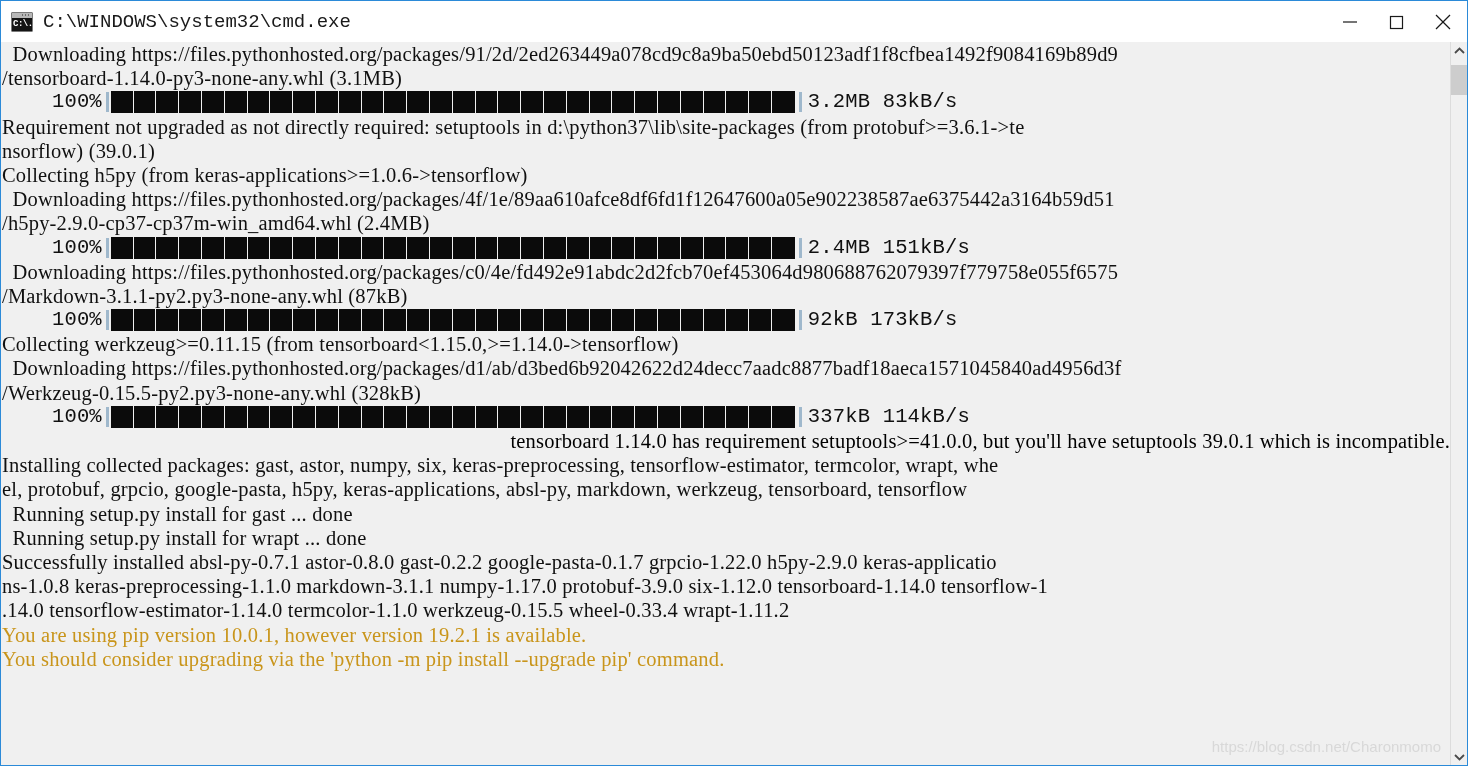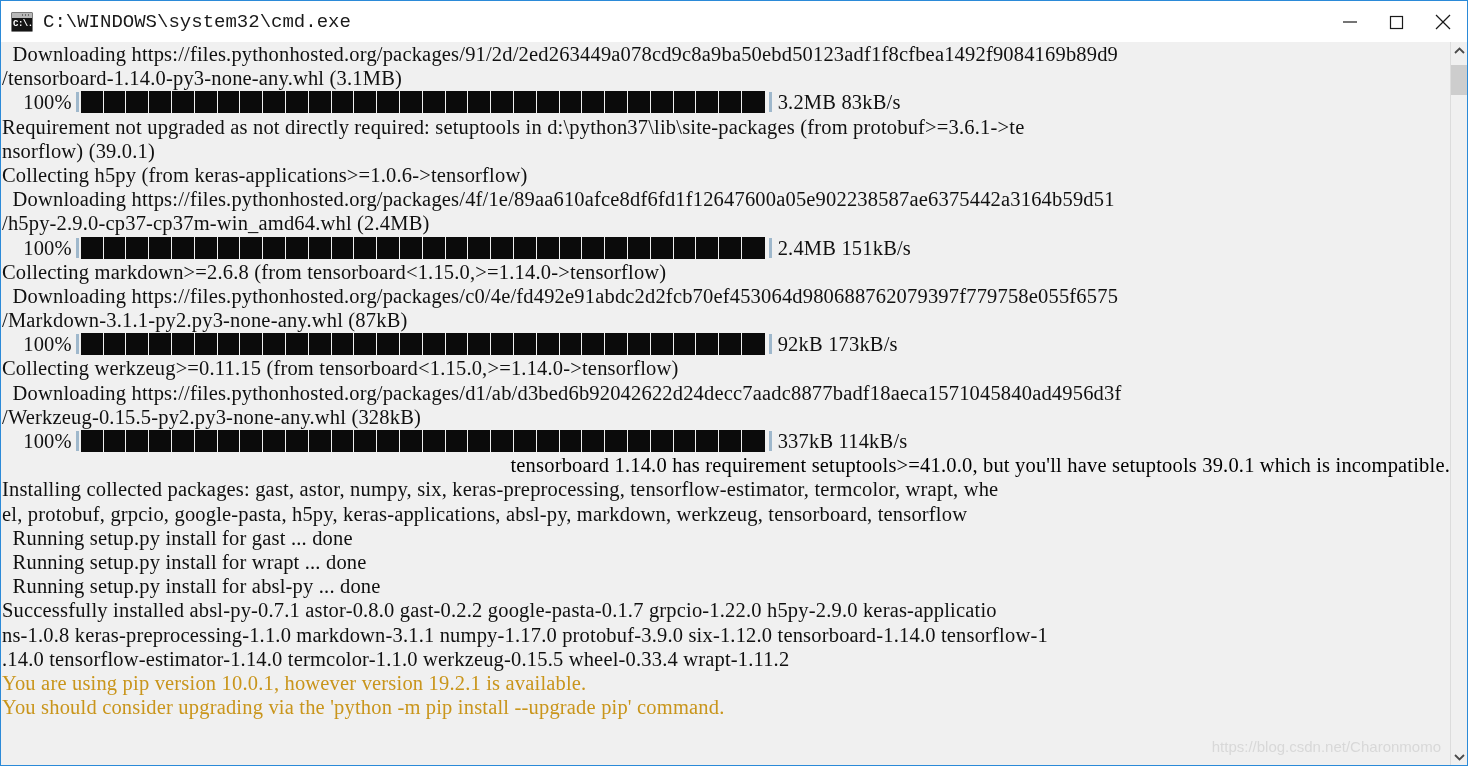--- a/index.html
+++ b/index.html
@@ -130,21 +130,21 @@
     overflow: hidden;
   }
   .line.err   { color: #000000; text-align: right; }
   .line.warn  { color: #c9951b; }
 
   .bar-line {
     display: flex;
     align-items: center;
     white-space: pre;
     height: 24.2px;
-    font-family: Liberation Serif, serif;
+    font-family: Liberation Mono, monospace;
     font-size: 20.5px;
     line-height: 24.2px;
     color: #101010;
     letter-spacing: 0.18px;
   }
   .bar-pct { display: inline-block; }
   .bar-pipe {
     display: inline-block;
     width: 3px;
     height: 20px;
@@ -252,34 +252,32 @@
     <div class="console" id="console">
         <div class="line">  Downloading https://files.pythonhosted.org/packages/91/2d/2ed263449a078cd9c8a9ba50ebd50123adf1f8cfbea1492f9084169b89d9</div>
         <div class="line">/tensorboard-1.14.0-py3-none-any.whl (3.1MB)</div>
         <div class="bar-line"><span class="bar-pct">    100%</span><span class="bar-pipe"></span><span class="bar-blocks"><i></i><i></i><i></i><i></i><i></i><i></i><i></i><i></i><i></i><i></i><i></i><i></i><i></i><i></i><i></i><i></i><i></i><i></i><i></i><i></i><i></i><i></i><i></i><i></i><i></i><i></i><i></i><i></i><i></i><i></i></span><span class="bar-endpipe"></span><span class="bar-stats">3.2MB 83kB/s</span></div>
         <div class="line">Requirement not upgraded as not directly required: setuptools in d:\python37\lib\site-packages (from protobuf&gt;=3.6.1-&gt;te</div>
         <div class="line">nsorflow) (39.0.1)</div>
         <div class="line">Collecting h5py (from keras-applications&gt;=1.0.6-&gt;tensorflow)</div>
         <div class="line">  Downloading https://files.pythonhosted.org/packages/4f/1e/89aa610afce8df6fd1f12647600a05e902238587ae6375442a3164b59d51</div>
         <div class="line">/h5py-2.9.0-cp37-cp37m-win_amd64.whl (2.4MB)</div>
         <div class="bar-line"><span class="bar-pct">    100%</span><span class="bar-pipe"></span><span class="bar-blocks"><i></i><i></i><i></i><i></i><i></i><i></i><i></i><i></i><i></i><i></i><i></i><i></i><i></i><i></i><i></i><i></i><i></i><i></i><i></i><i></i><i></i><i></i><i></i><i></i><i></i><i></i><i></i><i></i><i></i><i></i></span><span class="bar-endpipe"></span><span class="bar-stats">2.4MB 151kB/s</span></div>
-        <div class="line">Collecting markdown&gt;=2.6.8 (from tensorboard&lt;1.15.0,&gt;=1.14.0-&gt;tensorflow)</div>
         <div class="line">  Downloading https://files.pythonhosted.org/packages/c0/4e/fd492e91abdc2d2fcb70ef453064d980688762079397f779758e055f6575</div>
         <div class="line">/Markdown-3.1.1-py2.py3-none-any.whl (87kB)</div>
         <div class="bar-line"><span class="bar-pct">    100%</span><span class="bar-pipe"></span><span class="bar-blocks"><i></i><i></i><i></i><i></i><i></i><i></i><i></i><i></i><i></i><i></i><i></i><i></i><i></i><i></i><i></i><i></i><i></i><i></i><i></i><i></i><i></i><i></i><i></i><i></i><i></i><i></i><i></i><i></i><i></i><i></i></span><span class="bar-endpipe"></span><span class="bar-stats">92kB 173kB/s</span></div>
         <div class="line">Collecting werkzeug&gt;=0.11.15 (from tensorboard&lt;1.15.0,&gt;=1.14.0-&gt;tensorflow)</div>
         <div class="line">  Downloading https://files.pythonhosted.org/packages/d1/ab/d3bed6b92042622d24decc7aadc8877badf18aeca1571045840ad4956d3f</div>
         <div class="line">/Werkzeug-0.15.5-py2.py3-none-any.whl (328kB)</div>
         <div class="bar-line"><span class="bar-pct">    100%</span><span class="bar-pipe"></span><span class="bar-blocks"><i></i><i></i><i></i><i></i><i></i><i></i><i></i><i></i><i></i><i></i><i></i><i></i><i></i><i></i><i></i><i></i><i></i><i></i><i></i><i></i><i></i><i></i><i></i><i></i><i></i><i></i><i></i><i></i><i></i><i></i></span><span class="bar-endpipe"></span><span class="bar-stats">337kB 114kB/s</span></div>
         <div class="line err">tensorboard 1.14.0 has requirement setuptools&gt;=41.0.0, but you'll have setuptools 39.0.1 which is incompatible.</div>
         <div class="line">Installing collected packages: gast, astor, numpy, six, keras-preprocessing, tensorflow-estimator, termcolor, wrapt, whe</div>
         <div class="line">el, protobuf, grpcio, google-pasta, h5py, keras-applications, absl-py, markdown, werkzeug, tensorboard, tensorflow</div>
         <div class="line">  Running setup.py install for gast ... done</div>
         <div class="line">  Running setup.py install for wrapt ... done</div>
-        <div class="line">  Running setup.py install for absl-py ... done</div>
         <div class="line">Successfully installed absl-py-0.7.1 astor-0.8.0 gast-0.2.2 google-pasta-0.1.7 grpcio-1.22.0 h5py-2.9.0 keras-applicatio</div>
         <div class="line">ns-1.0.8 keras-preprocessing-1.1.0 markdown-3.1.1 numpy-1.17.0 protobuf-3.9.0 six-1.12.0 tensorboard-1.14.0 tensorflow-1</div>
         <div class="line">.14.0 tensorflow-estimator-1.14.0 termcolor-1.1.0 werkzeug-0.15.5 wheel-0.33.4 wrapt-1.11.2</div>
         <div class="line warn">You are using pip version 10.0.1, however version 19.2.1 is available.</div>
         <div class="line warn">You should consider upgrading via the 'python -m pip install --upgrade pip' command.</div>
       </div>
 
     <div class="scrollbar">
       <div class="sb-arrow up">
         <svg width="11" height="8" viewBox="0 0 11 8">

